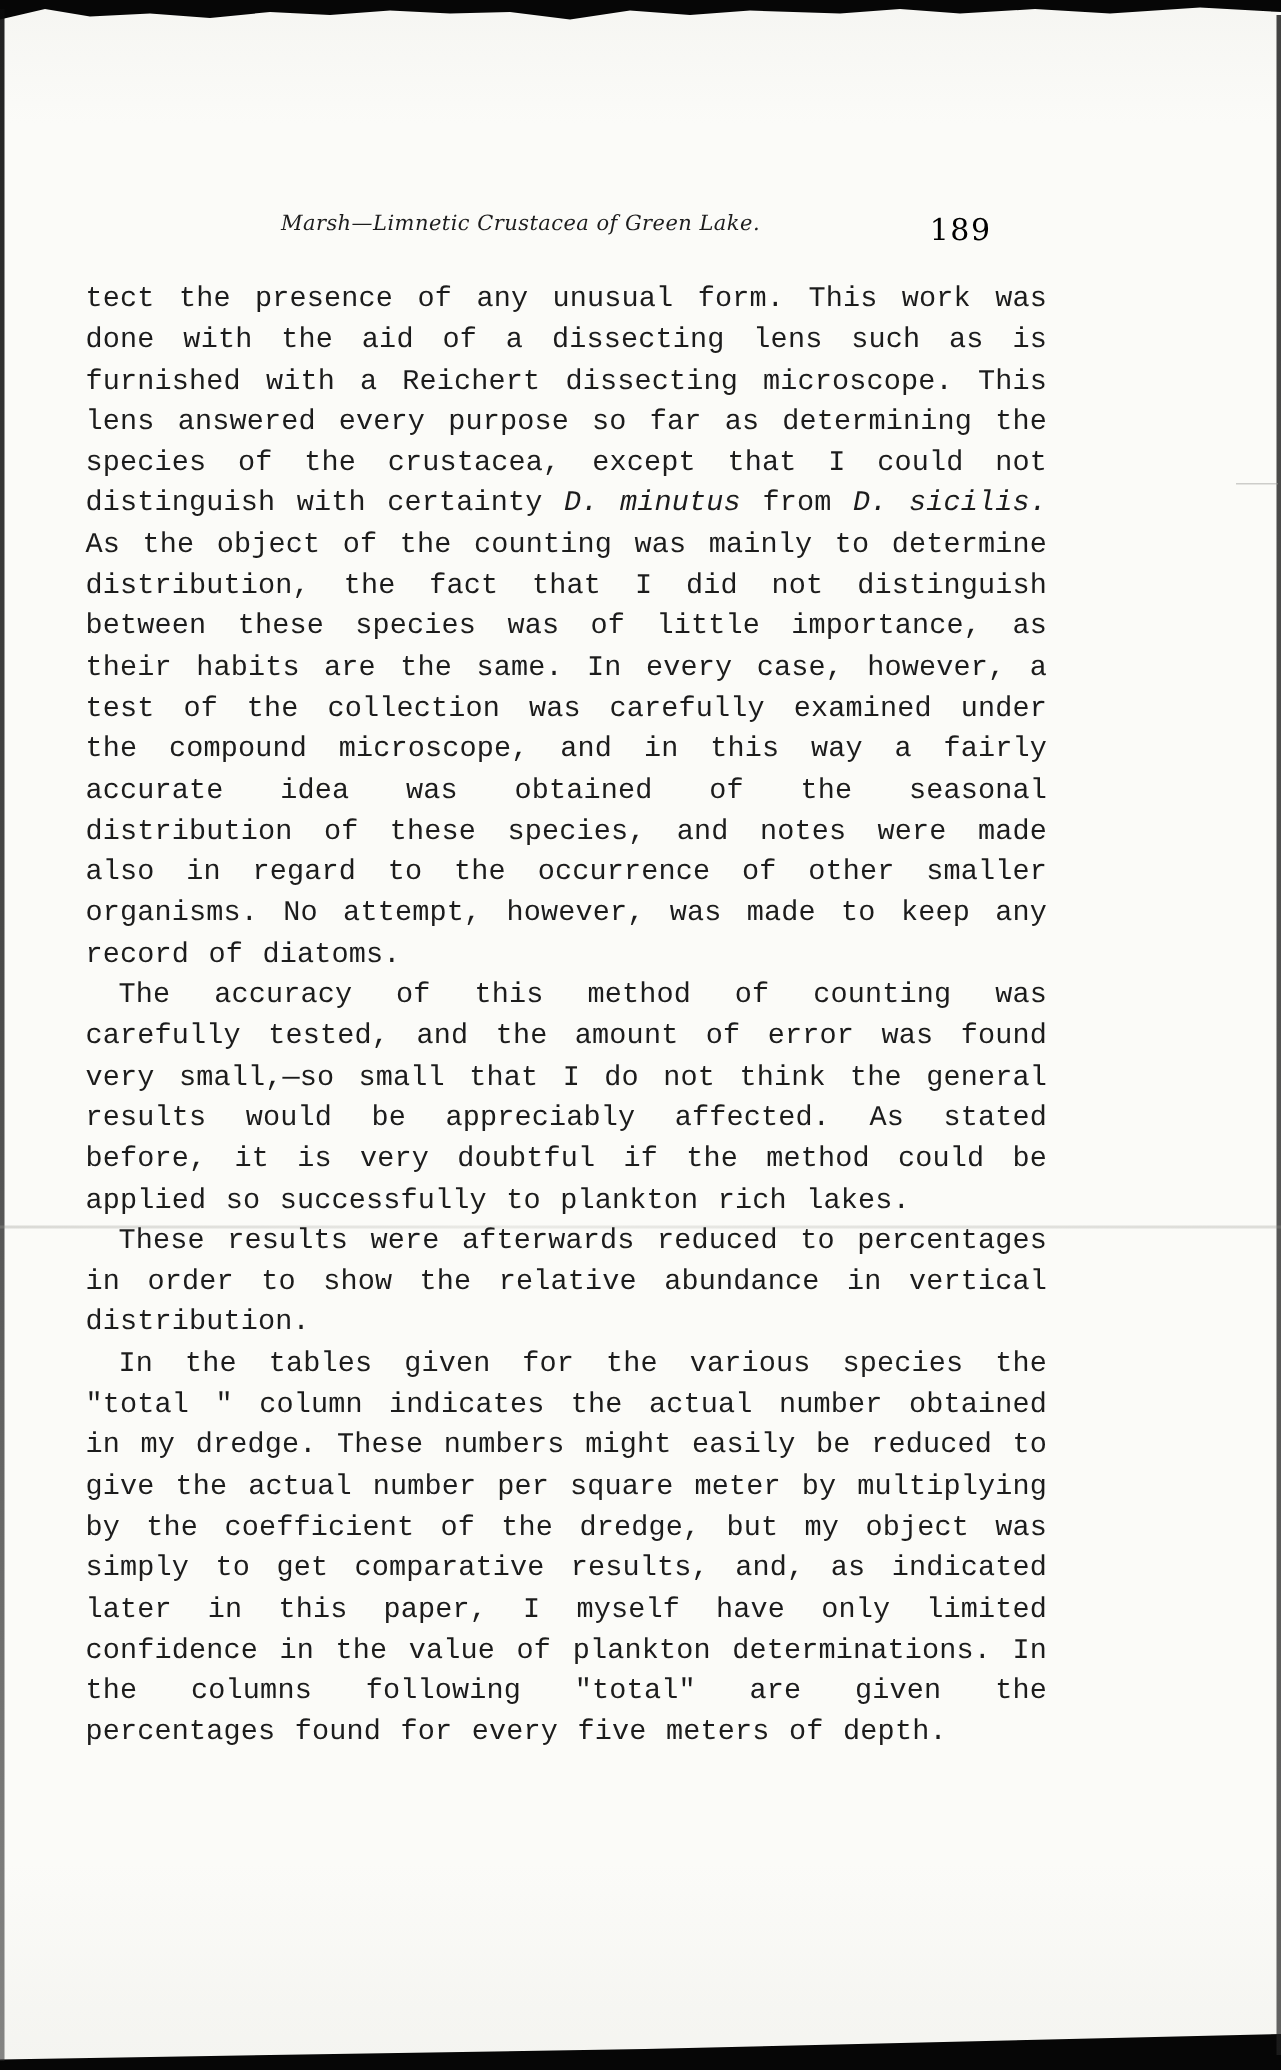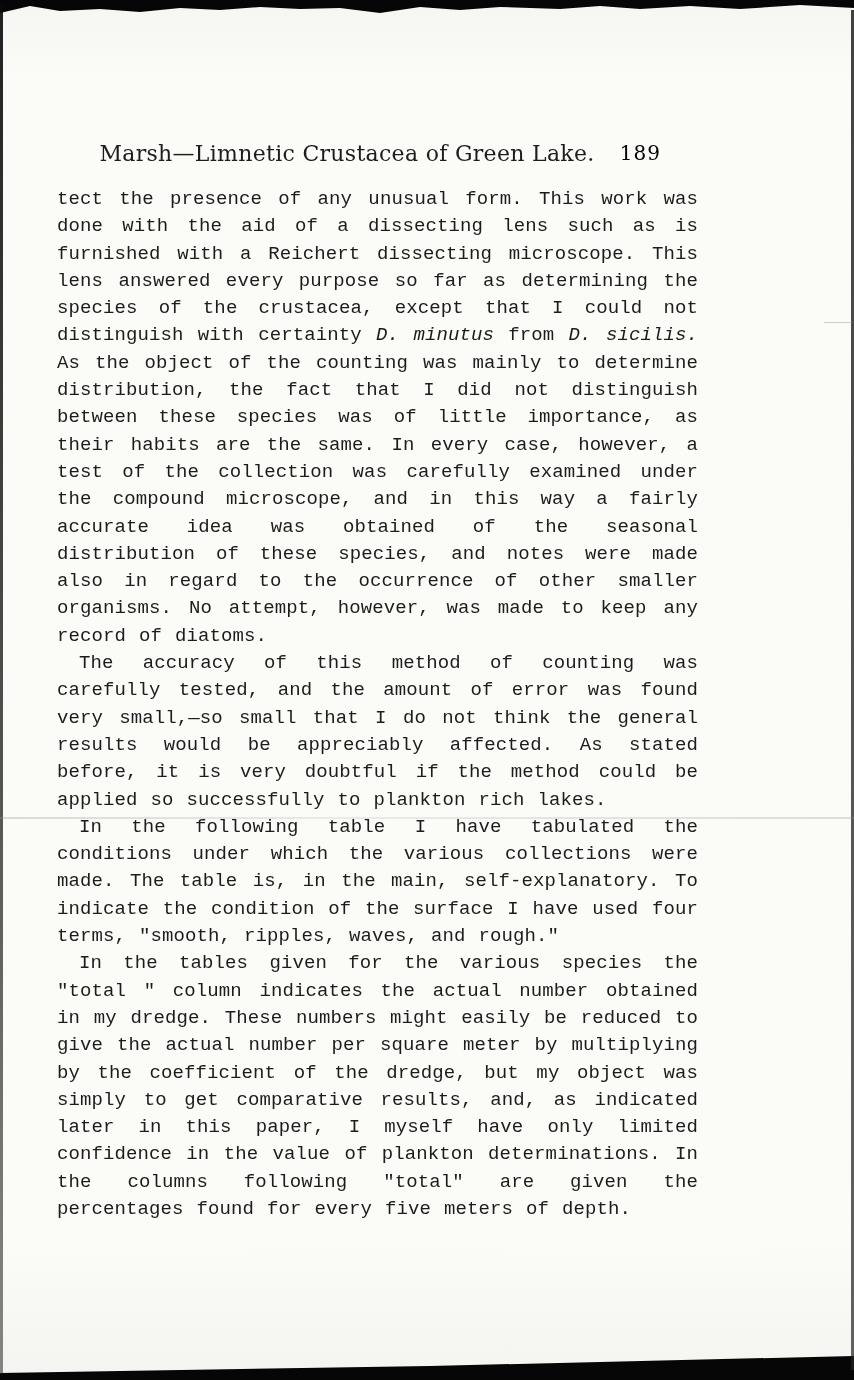--- a/index.html
+++ b/index.html
@@ -65,21 +65,22 @@
   
   .header {
     position: absolute;
     top: 141px; left: 57px;
     width: 640px;
     height: 30px;
   }
   .header .title {
     display: block;
     text-align: center;
-    font-size: 22px;
+    font-style: italic;
+    font-size: 14px;
     letter-spacing: 0.3px;
     color: #1d1d1d;
     padding-right: 60px; 
   }
   .header .pagenum {
     position: absolute;
     top: 0;
     right: 36px;
     font-size: 20px;
     font-style: normal;
@@ -127,15 +128,15 @@
 <div class="faint-mark"></div>
 
 <div class="header">
   <span class="title">Marsh—Limnetic Crustacea of Green Lake.</span>
   <span class="pagenum">189</span>
 </div>
 
 <div class="content">
   <p><span>tect the presence of any unusual form.  This work was done with the aid of a dissecting lens such as is furnished with a Reichert dissecting microscope.  This lens answered every purpose so far as determining the species of the crustacea, except that I could not distinguish with certainty </span><i>D. minutus</i><span> from </span><i>D. sicilis.</i><span>  As the object of the counting was mainly to determine distribution, the fact that I did not distinguish between these species was of little importance, as their habits are the same.  In every case, however, a test of the collection was carefully examined under the compound microscope, and in this way a fairly accurate idea was obtained of the seasonal distribution of these species, and notes were made also in regard to the occurrence of other smaller organisms.  No attempt, however, was made to keep any record of diatoms.</span></p>
   <p class="indent">The accuracy of this method of counting was carefully tested, and the amount of error was found very small,—so small that I do not think the general results would be appreciably affected.  As stated before, it is very doubtful if the method could be applied so successfully to plankton rich lakes.</p>
-  <p class="indent">In the following table I have tabulated the conditions under which the various collections were made.  The table is, in the main, self-explanatory.  To indicate the condition of the surface I have used four terms, "smooth, ripples, waves, and rough."</p>
+  <p class="indent">These results were afterwards reduced to percentages in order to show the relative abundance in vertical distribution.</p>
   <p class="indent">In the tables given for the various species the "total " column indicates the actual number obtained in my dredge.  These numbers might easily be reduced to give the actual number per square meter by multiplying by the coefficient of the dredge, but my object was simply to get comparative results, and, as indicated later in this paper, I myself have only limited confidence in the value of plankton determinations.  In the columns following "total" are given the percentages found for every five meters of depth.</p>
 </div>
 
 </body></html>

